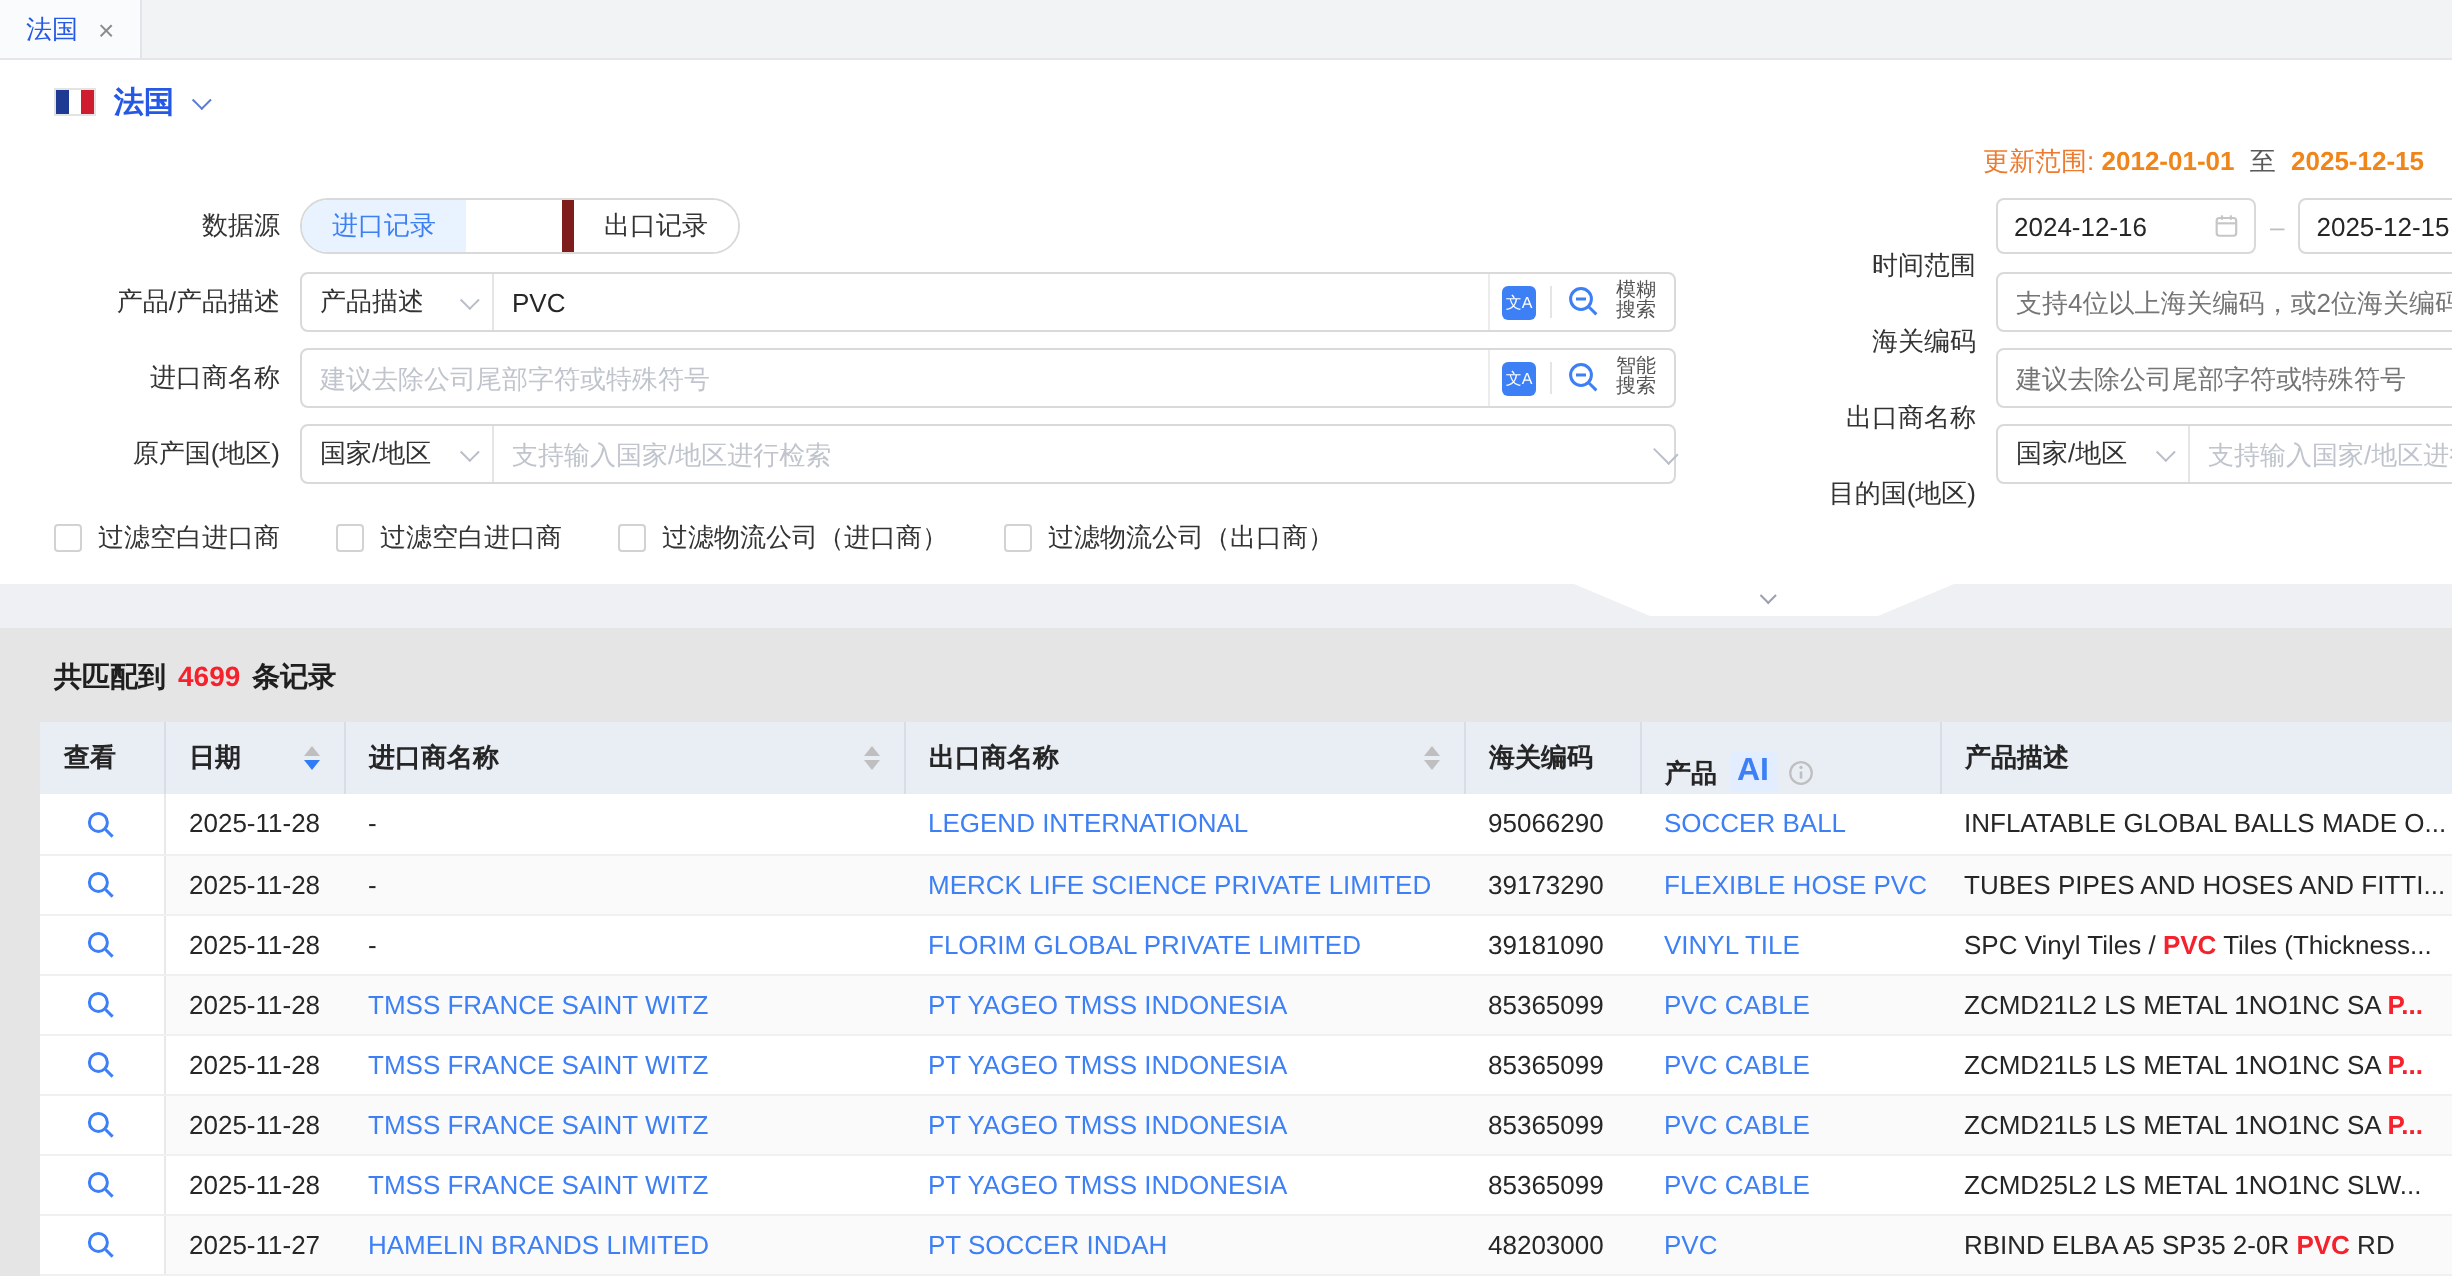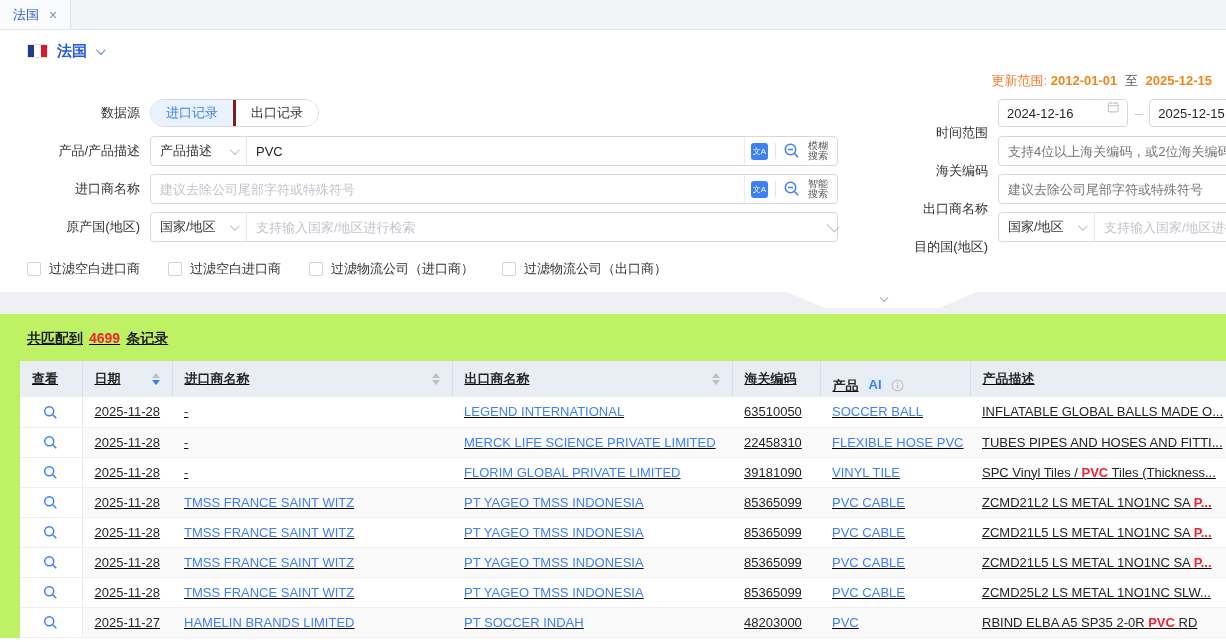--- a/index.html
+++ b/index.html
@@ -28,24 +28,24 @@
 
   .f-row { display:flex; align-items:center; margin-top:8px; height:30px; }
   .lbl-l { width:140px; text-align:right; font-size:13px; color:#333; flex:none; }
   .ctl-l { width:688px; margin-left:10px; flex:none; display:flex; align-items:center; }
   .lbl-r { width:150px; text-align:right; font-size:13px; color:#333; flex:none;margin-top:39px; }
   .ctl-r { margin-left:10px; flex:none; display:flex; align-items:center; }
 
   .segmented { display:inline-flex; border:1px solid #d9d9d9; border-radius:14px; overflow:hidden; height:28px; background:#fff; }
   .seg { padding:0 15px; line-height:26px; font-size:13px; color:#333; background:#fff; cursor:pointer; }
   .seg.active { background:#e8f3ff; color:#3d7ff5; }
-  .seg + .seg { border-left:3px solid #7f1d1d; }
+  .seg + .seg { border-left:6px solid #7f1d1d;margin-left:48px; }
 
   .date-box { width:130px; height:28px; border:1px solid #d9d9d9; border-radius:4px; display:flex;
-              padding:0 8px; background:#fff; flex:none; }
+              align-items:center; padding:0 8px; background:#fff; flex:none; }
   .date-box input { border:none; outline:none; width:100%; font-size:13px; color:#262626; font-family:inherit; }
   .date-sep { color:#bfbfbf; margin:0 7px; font-size:13px; }
 
   .igroup { display:flex; align-items:center; height:30px; border:1px solid #d9d9d9; border-radius:4px;
             background:#fff; width:100%; }
   .ig-select { width:96px; height:100%; padding:0 9px; display:flex; align-items:center;
                justify-content:space-between; font-size:13px; color:#333; border-right:1px solid #e5e5e5;
                flex:none; cursor:pointer; }
   .igroup input { flex:1; min-width:0; border:none; outline:none; padding:0 9px; font-size:13px;
                   color:#262626; font-family:inherit; background:transparent; }
@@ -64,37 +64,37 @@
   .cb-box { width:14px; height:14px; border:1px solid #d2d2d2; border-radius:2px; background:#fff; margin-right:8px; flex:none; }
 
   
   .strip { position:relative; height:22px; background:#eef0f4; margin-top:14px; }
   .notch { position:absolute; left:787px; top:0; width:190px; height:16px; background:#fff;
            clip-path:polygon(0 0,100% 0,80% 100%,20% 100%); display:flex; align-items:center;
            justify-content:center; cursor:pointer; }
   .notch .chev { border-color:#9aa0b0; transform:rotate(45deg) translateY(-3px); width:6px; height:6px; }
 
   
-  .results { padding-top:16px; background:#bef264;text-decoration:underline; }
+  .results { padding-top:16px; background:#e5e5e5; }
   .count-line { padding-left:27px; font-size:14px; font-weight:700; color:#1f1f1f; }
   .count-num { color:#f5222d; margin:0 6px; }
 
   .tbl-wrap { margin:13px 0 0 20px; }
   table { border-collapse:collapse; table-layout:fixed; width:1250px; }
   th { background:#e9edf4; height:36px; font-size:13px; font-weight:700; color:#262626;
        text-align:left; padding:0 12px; border-right:1px solid #d8dde8; }
   th.last { border-right:none; }
   .th-flex { display:flex; align-items:center; justify-content:space-between; }
   .sorter { display:inline-flex; flex-direction:column; gap:2px; margin-left:6px; cursor:pointer; }
   .car-up { width:0; height:0; border-left:4px solid transparent; border-right:4px solid transparent;
             border-bottom:5px solid #bfbfbf; }
   .car-dn { width:0; height:0; border-left:4px solid transparent; border-right:4px solid transparent;
             border-top:5px solid #bfbfbf; }
   .car-dn.on { border-top-color:#2f7cf6; }
-  .ai-badge { display:inline-block; background:#e2eeff; color:#3d7ff5; font-size:13px; font-weight:700;
+  .ai-badge { display:inline-block; background:#e2eeff; color:#3d7ff5; font-size:16px; font-weight:700;
               border-radius:2px; padding:1px 4px; margin-left:6px; vertical-align:1px;margin-top:13px; }
   .info-ic { margin-left:5px; vertical-align:-2px; }
 
   td { height:30px; padding:0 12px; font-size:13px; color:#262626; border-bottom:1px solid #f0f0f0;
        white-space:nowrap; overflow:hidden; background:#fff; }
   tr.even td { background:#fafafa; }
   td.c-view { text-align:center; padding:0; border-right:1px solid #e9e9e9; background:#fff !important; }
   .view-btn { display:inline-flex; cursor:pointer; vertical-align:middle; }
   a.lnk { color:#3d7ff5; text-decoration:none; cursor:pointer;margin-top:14px; }
   .hl { color:#f5222d; font-weight:700; }
@@ -319,35 +319,35 @@
             <tr class="odd">
               <td class="c-view"><span class="view-btn">
                   <svg width="15" height="15" viewBox="0 0 16 16">
                     <circle cx="6.6" cy="6.6" r="4.8" fill="none" stroke="#3d7ff5" stroke-width="1.6"></circle>
                     <line x1="10.4" y1="10.4" x2="14.2" y2="14.2" stroke="#3d7ff5" stroke-width="1.6"></line>
                   </svg>
                 </span></td>
               <td>2025-11-28</td>
               <td>-</td>
               <td><a class="lnk">LEGEND INTERNATIONAL</a></td>
-              <td>63510050</td>
+              <td>95066290</td>
               <td><a class="lnk">SOCCER BALL</a></td>
               <td><span>INFLATABLE GLOBAL BALLS MADE O...</span></td>
             </tr>
             <tr class="even">
               <td class="c-view"><span class="view-btn">
                   <svg width="15" height="15" viewBox="0 0 16 16">
                     <circle cx="6.6" cy="6.6" r="4.8" fill="none" stroke="#3d7ff5" stroke-width="1.6"></circle>
                     <line x1="10.4" y1="10.4" x2="14.2" y2="14.2" stroke="#3d7ff5" stroke-width="1.6"></line>
                   </svg>
                 </span></td>
               <td>2025-11-28</td>
               <td>-</td>
               <td><a class="lnk">MERCK LIFE SCIENCE PRIVATE LIMITED</a></td>
-              <td>22458310</td>
+              <td>39173290</td>
               <td><a class="lnk">FLEXIBLE HOSE PVC</a></td>
               <td><span>TUBES PIPES AND HOSES AND FITTI...</span></td>
             </tr>
             <tr class="odd">
               <td class="c-view"><span class="view-btn">
                   <svg width="15" height="15" viewBox="0 0 16 16">
                     <circle cx="6.6" cy="6.6" r="4.8" fill="none" stroke="#3d7ff5" stroke-width="1.6"></circle>
                     <line x1="10.4" y1="10.4" x2="14.2" y2="14.2" stroke="#3d7ff5" stroke-width="1.6"></line>
                   </svg>
                 </span></td>

